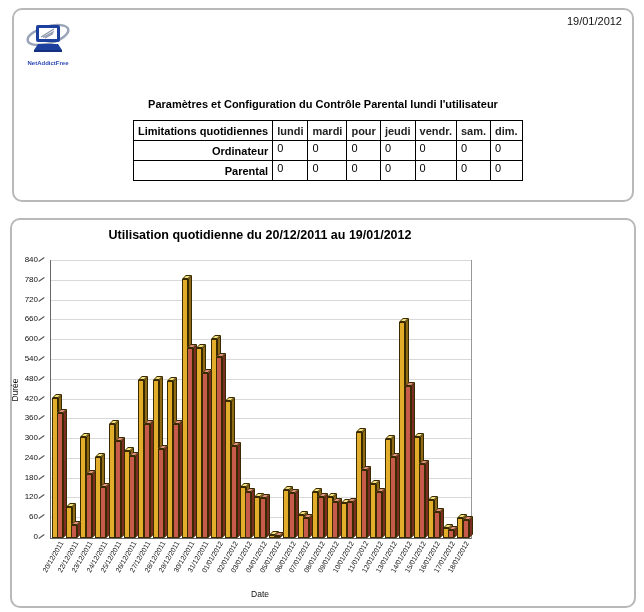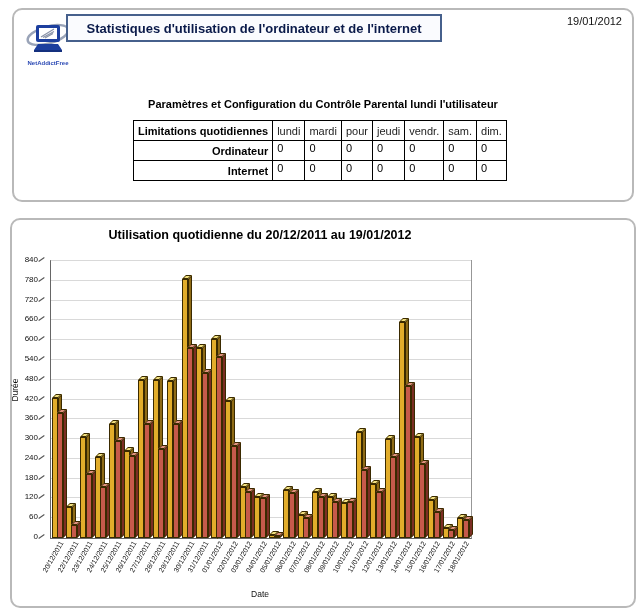--- a/index.html
+++ b/index.html
@@ -28,21 +28,21 @@
   .at{color:#1414e6;font-weight:bold;font-size:11px;margin:0 1px;}
 
   #config-title{position:absolute;left:0;top:88px;width:100%;text-align:center;
                 font-size:11px;font-weight:bold;}
   #limitations-table{position:absolute;left:119px;top:110px;border-collapse:collapse;
                      font-size:11px;table-layout:fixed;}
   #limitations-table th,#limitations-table td{border:1.5px solid #000;height:17px;
                      padding:1px 4px;overflow:hidden;white-space:nowrap;}
   .col-main{width:128px;}
   .col-day{width:27px;}
-  th.day{font-weight:normal;text-align:center;color:#222;}
+  th.day{font-weight:bold;text-align:center;color:#222;}
   th.main{text-align:left;}
   th.rowlabel{text-align:right;font-weight:bold;}
   #limitations-table td{text-align:left;vertical-align:top;font-weight:normal;}
 
   
   #chart-title{position:absolute;left:38px;top:8px;width:420px;text-align:center;
                font-size:12.5px;font-weight:bold;}
   #plot{position:absolute;left:38px;top:40px;width:420px;height:277px;background:#fff;
         border:1px solid #979797;border-left:1.5px solid #666;border-bottom:1.5px solid #666;}
   .gridline{position:absolute;left:0;width:100%;height:1px;background:#d9d9d9;}
@@ -86,23 +86,20 @@
         <ellipse cx="23" cy="13" rx="21" ry="8.5" fill="none" stroke="#9aa4b8" stroke-width="2.5" transform="rotate(-16 23 13)"></ellipse>
         <rect x="11" y="3" width="24" height="17" rx="2" fill="#1d3f9e"></rect>
         <rect x="14" y="6" width="18" height="11" fill="#ffffff"></rect>
         <path d="M16,15 L29,7 M18,15.5 L29,9.5 M20,16 L28,11.5" stroke="#8a93a8" stroke-width="1.2" fill="none"></path>
         <path d="M13,22 L33,22 L37,28 L9,28 Z" fill="#1d3f9e"></path>
         <rect x="9" y="28" width="28" height="2" fill="#14307e"></rect>
       </svg>
       <div id="logo-text">NetAddictFree</div>
     </div>
 
-    <div id="title-box">
-      <span id="report-title">Statistiques d'utilisation de l'ordinateur et de l'internet</span>
-    </div>
 
     <span id="report-date">19/01/2012</span>
 
 
     <div id="config-title">Paramètres et Configuration du Contrôle Parental lundi l'utilisateur</div>
 
     <table id="limitations-table">
       <colgroup>
         <col class="col-main">
           <col class="col-day">
@@ -128,21 +125,21 @@
         <th class="rowlabel">Ordinateur</th>
         <td>0</td>
         <td>0</td>
         <td>0</td>
         <td>0</td>
         <td>0</td>
         <td>0</td>
         <td>0</td>
       </tr>
       <tr>
-        <th class="rowlabel">Internet</th>
+        <th class="rowlabel">Parental</th>
         <td>0</td>
         <td>0</td>
         <td>0</td>
         <td>0</td>
         <td>0</td>
         <td>0</td>
         <td>0</td>
       </tr>
     </tbody>
       </table>

